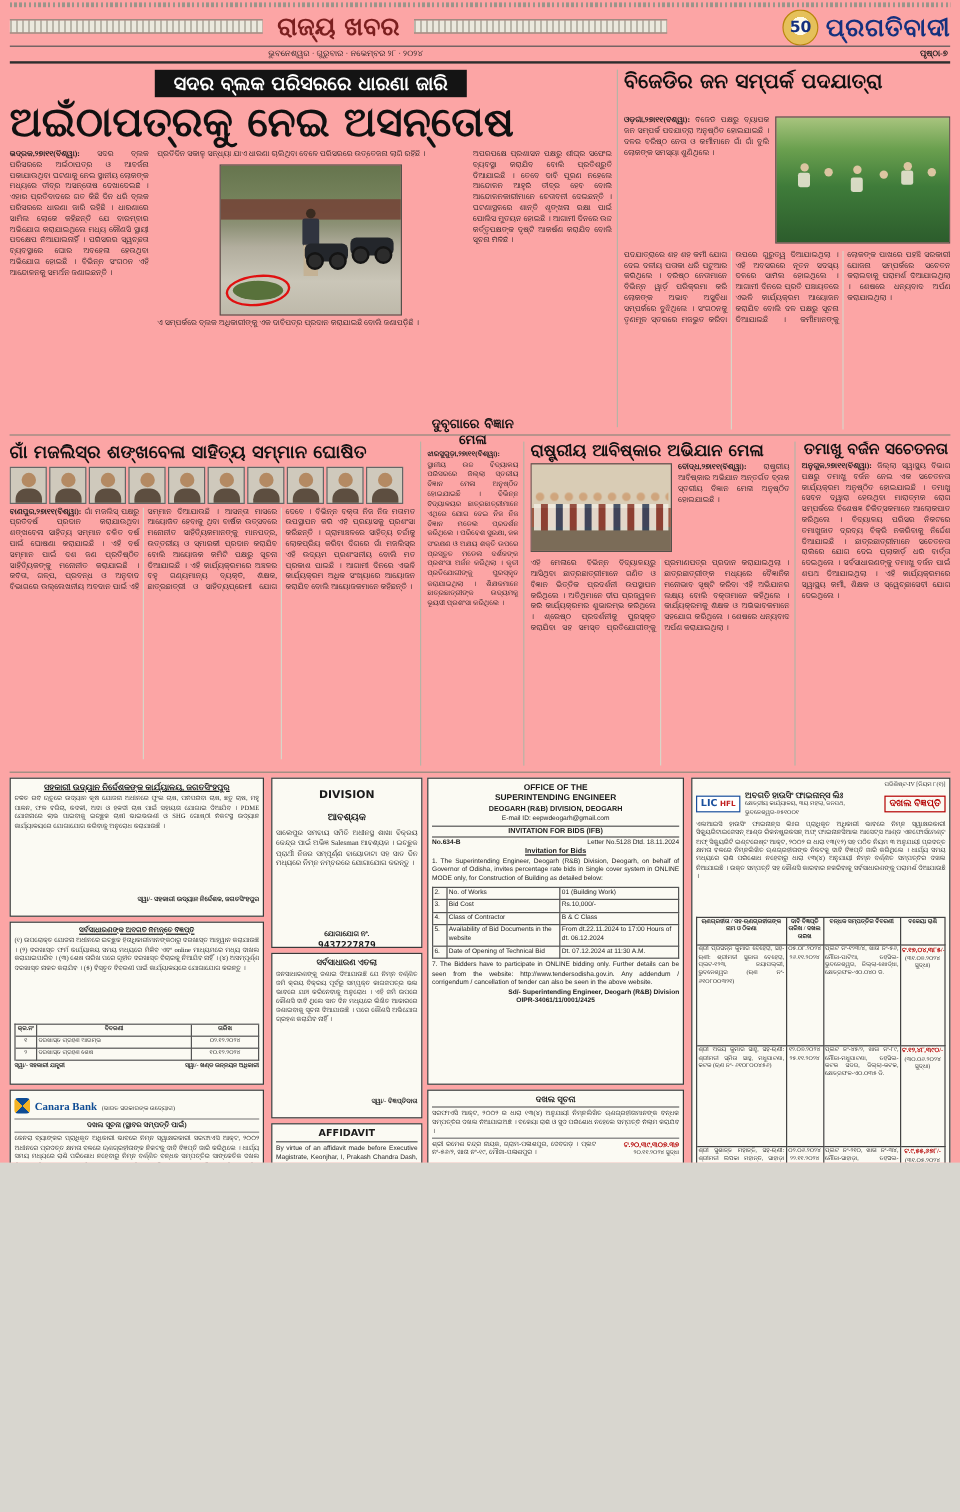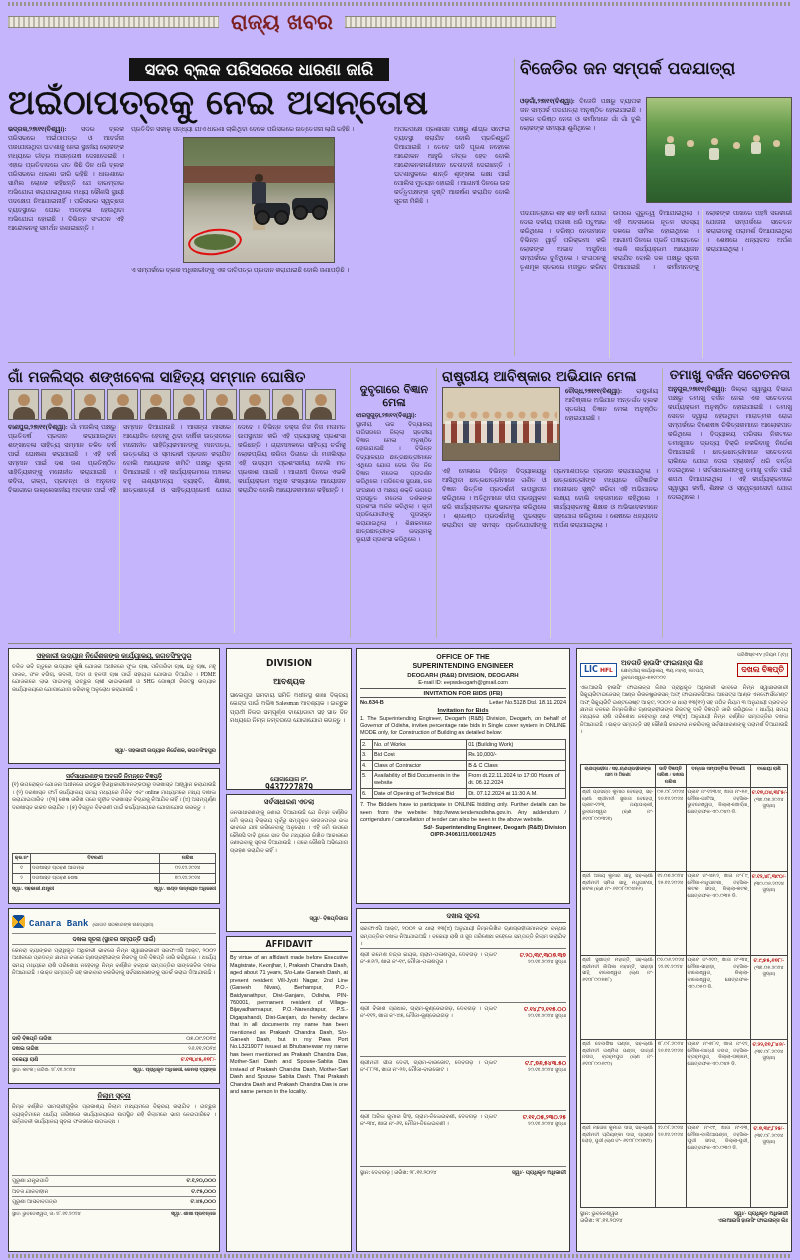--- a/index.html
+++ b/index.html
@@ -1,18 +1,18 @@
 <!DOCTYPE html>
 <html><head>
 <meta charset="utf-8">
 <style>
   *{margin:0;padding:0;box-sizing:border-box}
   html,body{background:#d8d6cf}
   body{font-family:"Liberation Serif","DejaVu Serif",serif;color:#1b1b1b}
-  .page{position:relative;width:800px;height:1260px;margin:0 auto;background:#c4b5fd;overflow:hidden}
+  .page{position:relative;width:800px;height:969px;margin:0 auto;background:#fca5a5;overflow:hidden}
   .orn{position:absolute;left:8px;width:784px;height:4px;
        background:repeating-linear-gradient(90deg,#9a958a 0 2px,rgba(0,0,0,0) 2px 4px)}
   .sec{position:absolute;overflow:hidden}
   .box{position:absolute;overflow:hidden;border:1px solid #3a3a3a;background:#fbfaf3;padding:3px}
   .vline{position:absolute;width:0;border-left:1px solid #b7b3a6}
   .hline{position:absolute;left:8px;width:784px;height:0;border-top:1px solid #8d897d}
   .b{font-weight:bold}.c{text-align:center}.j{text-align:justify}.r{text-align:right}
   .red{color:#b40000}.pre{white-space:pre-line}
   .t5{font-size:5px;line-height:1.35}.t55{font-size:5.5px;line-height:1.35}
   .t6{font-size:6px;line-height:1.38}.t65{font-size:6.5px;line-height:1.38}
@@ -86,20 +86,28 @@
 <div class="page">
 
   <div class="orn" style="top:2px"></div>
 
   <div class="sec" style="left:8px;top:8px;width:784px;height:46px">
     <div class="band">
       <div class="bandbar"></div>
       <div class="sect-title">ରାଜ୍ୟ ଖବର</div>
       <div class="bandbar" style="margin-right:236px"></div>
     </div>
+    <div style="position:absolute;right:0;top:0;display:flex;align-items:center;gap:6px">
+      <div class="logo50">50</div>
+      <div class="masthead">ପ୍ରଗତିବାଦୀ</div>
+    </div>
+    <div class="daterow">
+      <div class="t7 c" style="position:absolute;left:0;top:2px;width:560px">ଭୁବନେଶ୍ୱର  ·  ଗୁରୁବାର  ·  ନଭେମ୍ବର ୨୮  ·  ୨୦୨୪</div>
+      <div class="t7 b" style="position:absolute;right:2px;top:2px">ପୃଷ୍ଠା-୭</div>
+    </div>
   </div>
 
   <div class="sec" style="left:8px;top:58px;width:502px;height:300px">
     <div class="c"><span class="kicker">ସଦର ବ୍ଲକ ପରିସରରେ ଧାରଣା ଜାରି</span></div>
     <div class="hl lead-hl">ଅଇଁଠାପତ୍ରକୁ ନେଇ ଅସନ୍ତୋଷ</div>
     <div class="lead-body">
       <div class="t65 j" style="overflow:hidden">
         <span class="b">ଭଦ୍ରକ,୨୭ା୧୧(ବିଶ୍ୱା):</span>
         <span>ସଦର ବ୍ଲକ ପରିସରରେ ଅଇଁଠାପତ୍ର ଓ ଆବର୍ଜନା ପକାଯାଉଥିବା ଘଟଣାକୁ ନେଇ ସ୍ଥାନୀୟ ଲୋକଙ୍କ ମଧ୍ୟରେ ତୀବ୍ର ଅସନ୍ତୋଷ ଦେଖାଦେଇଛି । ଏହାର ପ୍ରତିବାଦରେ ଗତ କିଛି ଦିନ ଧରି ବ୍ଲକ ପରିସରରେ ଧାରଣା ଜାରି ରହିଛି । ଧାରଣାରେ ସାମିଲ ଲୋକେ କହିଛନ୍ତି ଯେ ବାରମ୍ବାର ଅଭିଯୋଗ କରାଯାଇଥିଲେ ମଧ୍ୟ କୌଣସି ସ୍ଥାୟୀ ପଦକ୍ଷେପ ନିଆଯାଇନାହିଁ । ପରିସରର ସ୍ୱଚ୍ଛତା ବ୍ୟବସ୍ଥାରେ ଘୋର ଅବହେଳା ହେଉଥିବା ଅଭିଯୋଗ ହୋଇଛି । ବିଭିନ୍ନ ସଂଗଠନ ଏହି ଆନ୍ଦୋଳନକୁ ସମର୍ଥନ ଜଣାଇଛନ୍ତି ।</span>
       </div>
@@ -162,21 +170,21 @@
       <div class="pt"></div>
     </div>
     <div class="t65 j cols3" style="height:210px;overflow:hidden">
       <span class="b">ବାଣପୁର,୨୭ା୧୧(ବିଶ୍ୱା):</span>
       <span>ଗାଁ ମଜଲିସ୍ ପକ୍ଷରୁ ପ୍ରତିବର୍ଷ ପ୍ରଦାନ କରାଯାଉଥିବା ଶଙ୍ଖବେଳା ସାହିତ୍ୟ ସମ୍ମାନ ଚଳିତ ବର୍ଷ ପାଇଁ ଘୋଷଣା କରାଯାଇଛି । ଏହି ବର୍ଷ ସମ୍ମାନ ପାଇଁ ଦଶ ଜଣ ପ୍ରତିଷ୍ଠିତ ସାହିତ୍ୟିକଙ୍କୁ ମନୋନୀତ କରାଯାଇଛି । କବିତା, ଗଳ୍ପ, ପ୍ରବନ୍ଧ ଓ ଅନୁବାଦ ବିଭାଗରେ ଉଲ୍ଲେଖନୀୟ ଅବଦାନ ପାଇଁ ଏହି ସମ୍ମାନ ଦିଆଯାଉଛି । ଆସନ୍ତା ମାସରେ ଆୟୋଜିତ ହେବାକୁ ଥିବା ବାର୍ଷିକ ଉତ୍ସବରେ ମନୋନୀତ ସାହିତ୍ୟିକମାନଙ୍କୁ ମାନପତ୍ର, ଉତ୍ତରୀୟ ଓ ସ୍ମାରକୀ ପ୍ରଦାନ କରାଯିବ ବୋଲି ଆୟୋଜକ କମିଟି ପକ୍ଷରୁ ସୂଚନା ଦିଆଯାଇଛି । ଏହି କାର୍ଯ୍ୟକ୍ରମରେ ଅଞ୍ଚଳର ବହୁ ଗଣ୍ୟମାନ୍ୟ ବ୍ୟକ୍ତି, ଶିକ୍ଷକ, ଛାତ୍ରଛାତ୍ରୀ ଓ ସାହିତ୍ୟପ୍ରେମୀ ଯୋଗ ଦେବେ । ବିଭିନ୍ନ ବକ୍ତା ନିଜ ନିଜ ମତାମତ ଉପସ୍ଥାପନ କରି ଏହି ପ୍ରୟାସକୁ ପ୍ରଶଂସା କରିଛନ୍ତି । ଗ୍ରାମାଞ୍ଚଳରେ ସାହିତ୍ୟ ଚର୍ଚ୍ଚାକୁ ଲୋକପ୍ରିୟ କରିବା ଦିଗରେ ଗାଁ ମଜଲିସ୍‌ର ଏହି ଉଦ୍ୟମ ପ୍ରଶଂସନୀୟ ବୋଲି ମତ ପ୍ରକାଶ ପାଇଛି । ଆଗାମୀ ଦିନରେ ଏଭଳି କାର୍ଯ୍ୟକ୍ରମ ଅଧିକ ସଂଖ୍ୟାରେ ଆୟୋଜନ କରାଯିବ ବୋଲି ଆୟୋଜକମାନେ କହିଛନ୍ତି ।</span>
     </div>
   </div>
 
   <div class="vline" style="left:350px;top:368px;height:270px"></div>
 
-  <div class="sec" style="left:356px;top:384px;width:76px;height:270px">
+  <div class="sec" style="left:356px;top:348px;width:76px;height:270px">
     <div class="hl c" style="font-size:11px;line-height:1.15;margin-bottom:2px">ଦୁବୃଗାରେ ବିଜ୍ଞାନ ମେଳା</div>
     <div class="t6 j" style="height:238px;overflow:hidden">
       <span class="b">ଝାରସୁଗୁଡ଼ା,୨୭ା୧୧(ବିଶ୍ୱା):</span>
       <span>ସ୍ଥାନୀୟ ଉଚ୍ଚ ବିଦ୍ୟାଳୟ ପରିସରରେ ଜିଲ୍ଲା ସ୍ତରୀୟ ବିଜ୍ଞାନ ମେଳା ଅନୁଷ୍ଠିତ ହୋଇଯାଇଛି । ବିଭିନ୍ନ ବିଦ୍ୟାଳୟର ଛାତ୍ରଛାତ୍ରୀମାନେ ଏଥିରେ ଯୋଗ ଦେଇ ନିଜ ନିଜ ବିଜ୍ଞାନ ମଡେଲ ପ୍ରଦର୍ଶନ କରିଥିଲେ । ପରିବେଶ ସୁରକ୍ଷା, ଜଳ ସଂରକ୍ଷଣ ଓ ଅକ୍ଷୟ ଶକ୍ତି ଉପରେ ପ୍ରସ୍ତୁତ ମଡେଲ ଦର୍ଶକଙ୍କ ପ୍ରଶଂସା ଅର୍ଜନ କରିଥିଲା । କୃତୀ ପ୍ରତିଯୋଗୀଙ୍କୁ ପୁରସ୍କୃତ କରାଯାଇଥିଲା । ଶିକ୍ଷକମାନେ ଛାତ୍ରଛାତ୍ରୀଙ୍କ ଉଦ୍ୟମକୁ ଭୂୟସୀ ପ୍ରଶଂସା କରିଥିଲେ ।</span>
     </div>
   </div>
 
   <div class="vline" style="left:436px;top:368px;height:270px"></div>
 
   <div class="sec" style="left:442px;top:368px;width:216px;height:270px">
@@ -229,21 +237,21 @@
     <div style="display:flex;justify-content:space-between;margin-top:2px">
       <div class="t5 b">ସ୍ୱା/- ସହକାରୀ ଯନ୍ତ୍ରୀ</div>
       <div class="t5 b">ସ୍ୱା/- ଖଣ୍ଡ ଉନ୍ନୟନ ଅଧିକାରୀ</div>
     </div>
   </div>
 
   <div class="box" style="left:8px;top:908px;width:212px;height:176px">
     <div style="display:flex;align-items:center;gap:4px">
       <div class="canara-mark"></div>
       <div>
-        <span class="t9 b" style="color:#0f4c94;font-family:Liberation Mono, monospace">Canara Bank</span>
+        <span class="t9 b" style="color:#0f4c94;font-family:Liberation Serif, serif">Canara Bank</span>
         <span class="t5">(ଭାରତ ସରକାରଙ୍କ ଉଦ୍ୟୋଗ)</span>
       </div>
     </div>
     <div class="t6 b c" style="border-top:1px solid #888;border-bottom:1px solid #888;margin:2px 0;padding:1px 0">ଦଖଲ ସୂଚନା (ସ୍ଥାବର ସମ୍ପତ୍ତି ପାଇଁ)</div>
     <div class="t55 j" style="height:86px;overflow:hidden">କେନରା ବ୍ୟାଙ୍କର ପ୍ରାଧିକୃତ ଅଧିକାରୀ ଭାବରେ ନିମ୍ନ ସ୍ୱାକ୍ଷରକାରୀ ସରଫାଏସି ଆକ୍ଟ, ୨୦୦୨ ଅଧୀନରେ ପ୍ରଦତ୍ତ କ୍ଷମତା ବଳରେ ଋଣଗ୍ରହୀତାଙ୍କ ନିକଟକୁ ଦାବି ବିଜ୍ଞପ୍ତି ଜାରି କରିଥିଲେ । ଧାର୍ଯ୍ୟ ସମୟ ମଧ୍ୟରେ ରାଶି ପରିଶୋଧ ନହେବାରୁ ନିମ୍ନ ବର୍ଣ୍ଣିତ ବନ୍ଧକ ସମ୍ପତ୍ତିର ସାଙ୍କେତିକ ଦଖଲ ନିଆଯାଇଛି । ଉକ୍ତ ସମ୍ପତ୍ତି ସହ କାରବାର ନକରିବାକୁ ସର୍ବସାଧାରଣଙ୍କୁ ସତର୍କ କରାଇ ଦିଆଯାଉଛି ।</div>
     <div class="crow t55">
         <div style="flex:1" class="b">ଦାବି ବିଜ୍ଞପ୍ତି ତାରିଖ</div>
         <div>୦୫.୦୯.୨୦୨୪</div>
       </div>
     <div class="crow t55">

